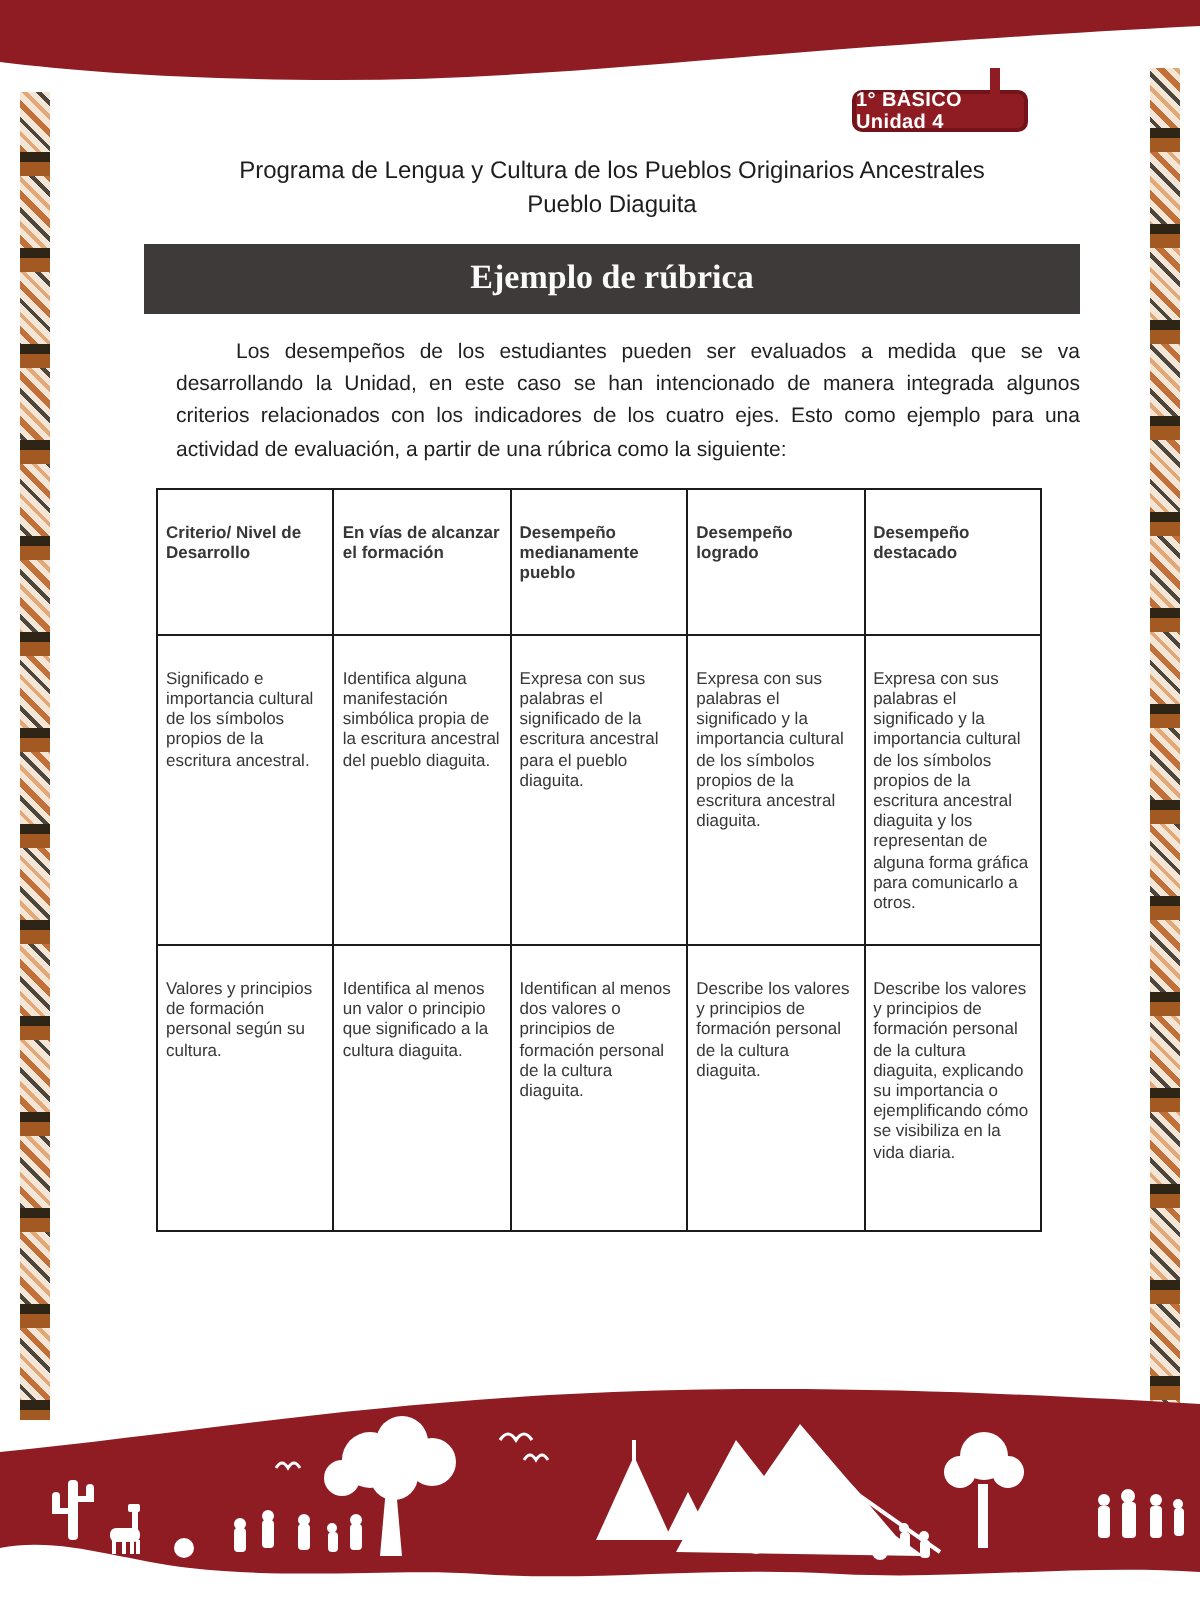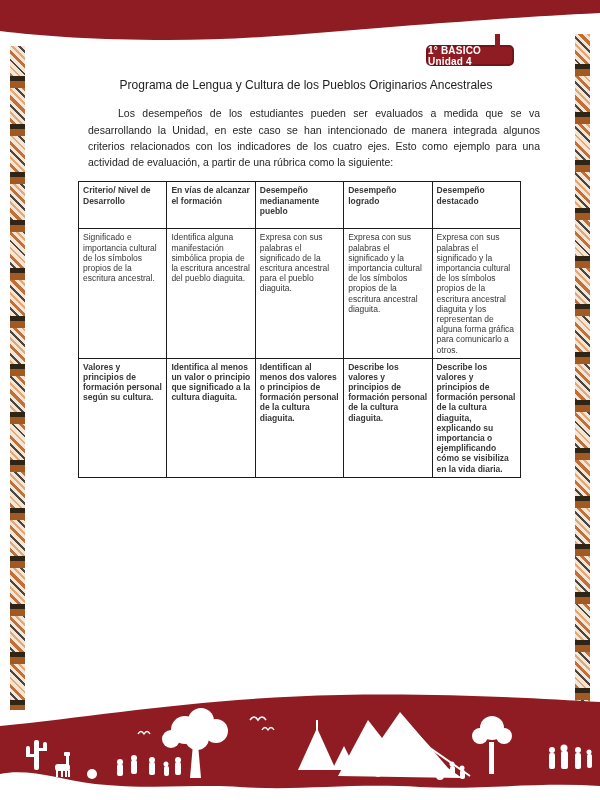--- a/index.html
+++ b/index.html
@@ -49,46 +49,48 @@
   .intro-paragraph {
     margin:11px 0 0 16px; font-size:10.5px; line-height:1.55; color:#1f1f1f;
     text-align:justify; text-indent:30px;
   }
 
   .rubric-table {
     margin:11px 0 0 6px; width:443px; border-collapse:collapse; table-layout:fixed;
   }
   .rubric-table th, .rubric-table td {
     border:1px solid #1c1c1c; vertical-align:top; text-align:left;
-    padding:3px 4px; font-size:8.5px; line-height:1.2; color:#373737;
+    padding:16px 4px; font-size:8.5px; line-height:1.2; color:#373737;
     overflow:hidden;
   }
   .rubric-table th { font-weight:bold; height:40px; }
   .rubric-table tr.row-0 td { height:114px;margin-left:34px; }
-  .rubric-table tr.row-1 td { height:110px;font-weight:bold; }
+  .rubric-table tr.row-1 td { height:110px; }
 </style>
 </head>
 <body>
 
 <div class="page">
 
   <svg class="top-bar-svg" width="600" height="60" viewBox="0 0 600 60">
     <path d="M0,0 H600 V13 C520,17 470,21 415,25 C335,31 255,40 168,40 C98,40 40,36 0,31 Z" fill="#8e1c22"></path>
   </svg>
 
   <div class="unit-badge">1° BÁSICO Unidad 4</div>
 
   <div class="side-strip side-left"></div>
   <div class="side-strip side-right"></div>
 
   <div class="content">
     <h1 class="program-title">
       <div>Programa de Lengua y Cultura de los Pueblos Originarios Ancestrales</div>
+      <div>Pueblo Diaguita</div>
     </h1>
 
+    <div class="section-banner">Ejemplo de rúbrica</div>
 
     <p class="intro-paragraph">Los desempeños de los estudiantes pueden ser evaluados a medida que se va desarrollando la Unidad, en este caso se han intencionado de manera integrada algunos criterios relacionados con los indicadores de los cuatro ejes. Esto como ejemplo para una actividad de evaluación, a partir de una rúbrica como la siguiente:</p>
 
     <table class="rubric-table">
       <thead>
         <tr>
           <th>Criterio/ Nivel de Desarrollo</th>
           <th>En vías de alcanzar el formación</th>
           <th>Desempeño medianamente pueblo</th>
           <th>Desempeño logrado</th>

